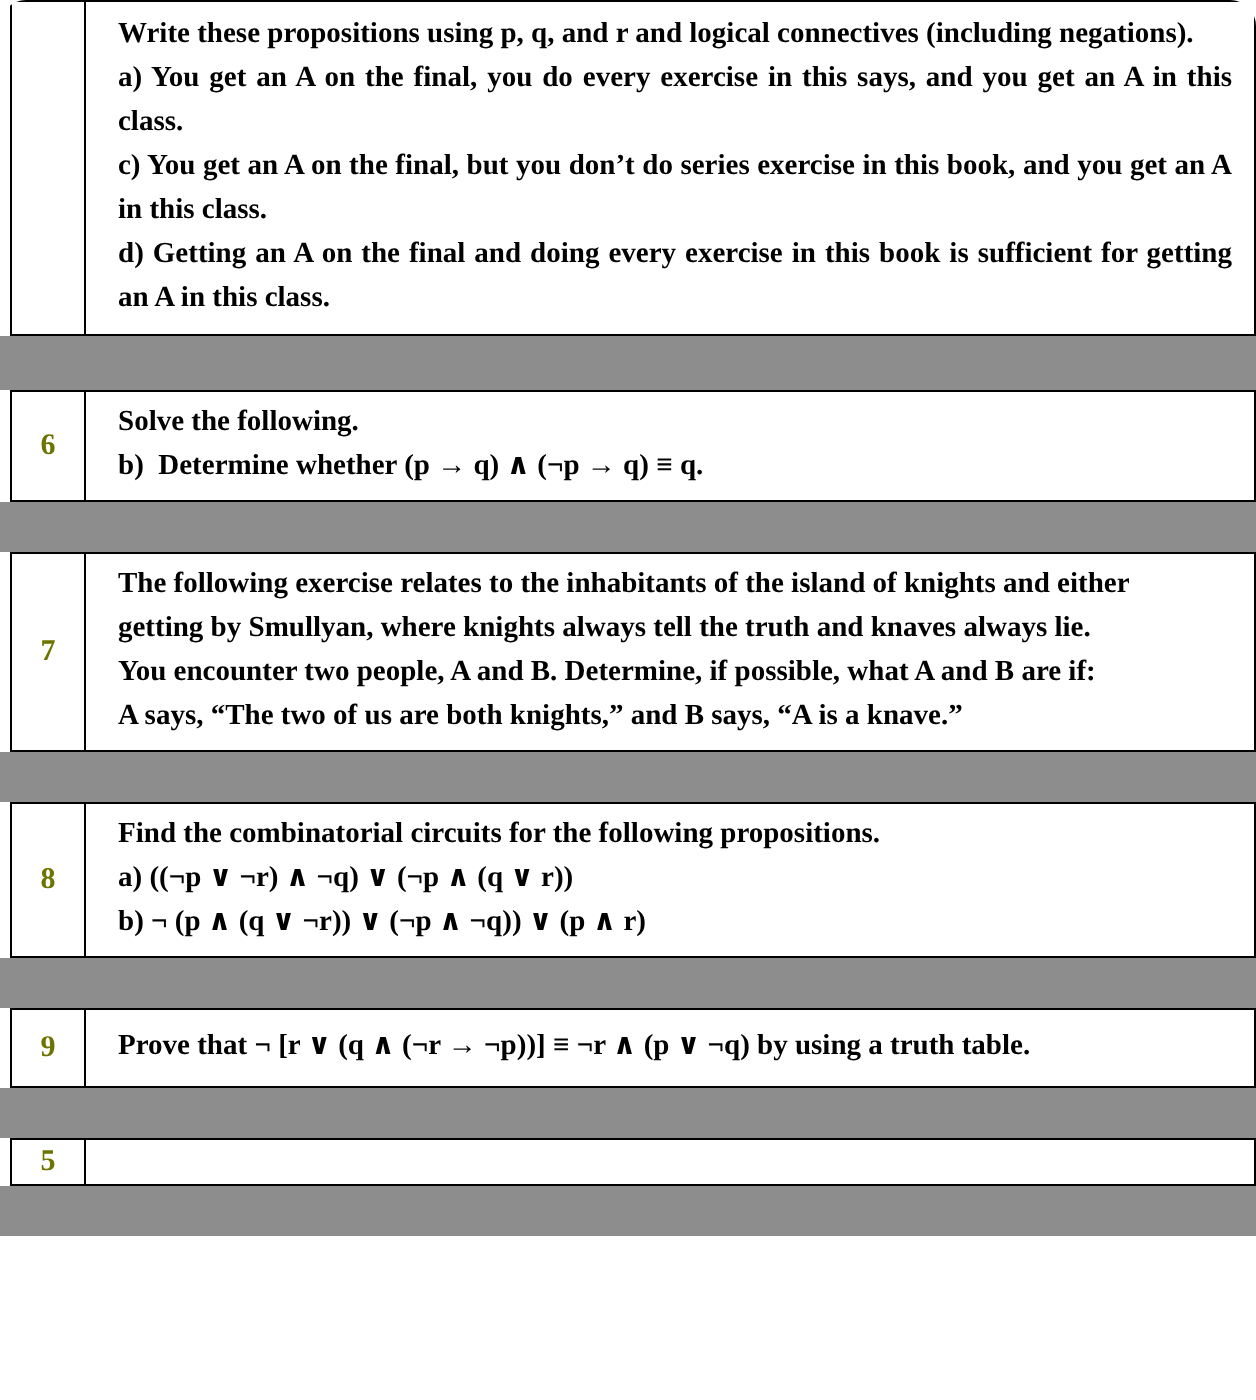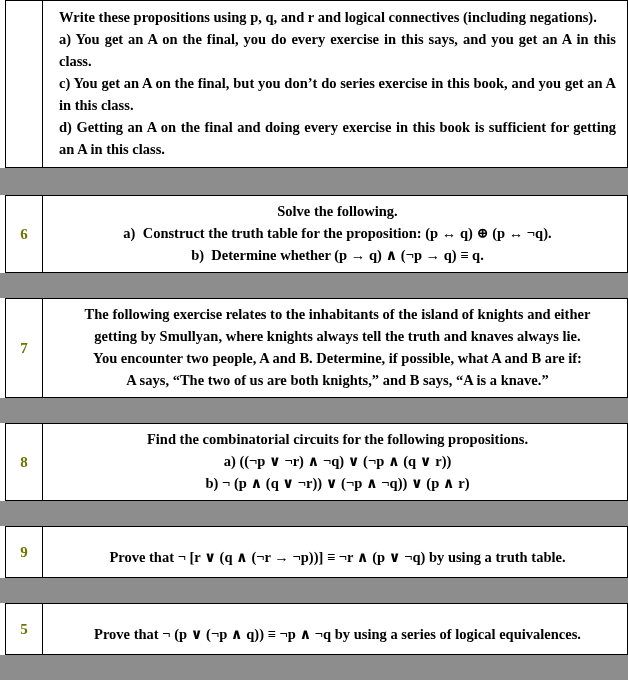--- a/index.html
+++ b/index.html
@@ -8,21 +8,21 @@
     width: 628px;
     height: 700px;
     overflow: hidden;
     background: #ffffff;
     font-family: "Liberation Serif", "DejaVu Serif", serif;
     font-weight: 700;
     color: #000000;
     font-size: 14.5px;
     line-height: 22px;
   }
-  .page { width: 628px; height: 700px; overflow: hidden; }
+  .page { width: 628px; height: 700px; overflow: hidden; border-radius: 13px; }
   .row { display: flex; }
   .gutter { width: 5px; background: #ffffff; flex: 0 0 auto; }
   .cells {
     flex: 1;
     display: flex;
     border: 1px solid #000000;
     background: #ffffff;
   }
   .num-cell {
     width: 37px;
@@ -31,29 +31,29 @@
     display: flex;
     align-items: center;
     justify-content: center;
     color: var(--number-text, #6d7500);
     font-size: 15px;
   }
   .content-cell {
     flex: 1;
     padding: 5px 11px 7px 16px;
   }
-  .content-cell p { margin: 0; text-align: center; }
+  .content-cell p { margin: 0; }
   .justify p { text-align: justify; }
   .separator {
     height: 25px;
     background: var(--separator-band, #8d8d8d);
   }
   .separator.tall { height: 27px; }
   .pad-tight { padding-top: 4px; padding-bottom: 6px; }
-  .pad-single { padding-top: 19px; padding-bottom: 9px; }
+  .pad-single { padding-top: 7px; padding-bottom: 9px; }
 </style>
 </head>
 <body>
 
 <div class="page">
 
   <div class="row">
     <div class="gutter"></div>
     <div class="cells">
       <div class="num-cell"></div>
@@ -67,21 +67,20 @@
   </div>
 
   <div class="separator tall"></div>
 
   <div class="row">
     <div class="gutter"></div>
     <div class="cells">
       <div class="num-cell">6</div>
       <div class="content-cell pad-tight">
         <p>Solve the following.</p>
-        <p>a)&nbsp;&nbsp;Construct the truth table for the proposition: (p ↔ q) ⊕ (p ↔ ¬q).</p>
         <p>b)&nbsp;&nbsp;Determine whether (p → q) ∧ (¬p → q) ≡ q.</p>
       </div>
     </div>
   </div>
 
   <div class="separator"></div>
 
   <div class="row">
     <div class="gutter"></div>
     <div class="cells">
@@ -120,21 +119,18 @@
       </div>
     </div>
   </div>
 
   <div class="separator"></div>
 
   <div class="row">
     <div class="gutter"></div>
     <div class="cells">
       <div class="num-cell">5</div>
-      <div class="content-cell pad-single">
-        <p>Prove that ¬ (p ∨ (¬p ∧ q)) ≡ ¬p ∧ ¬q by using a series of logical equivalences.</p>
-      </div>
     </div>
   </div>
 
   <div class="separator"></div>
 
 </div>
 
 </body></html>

